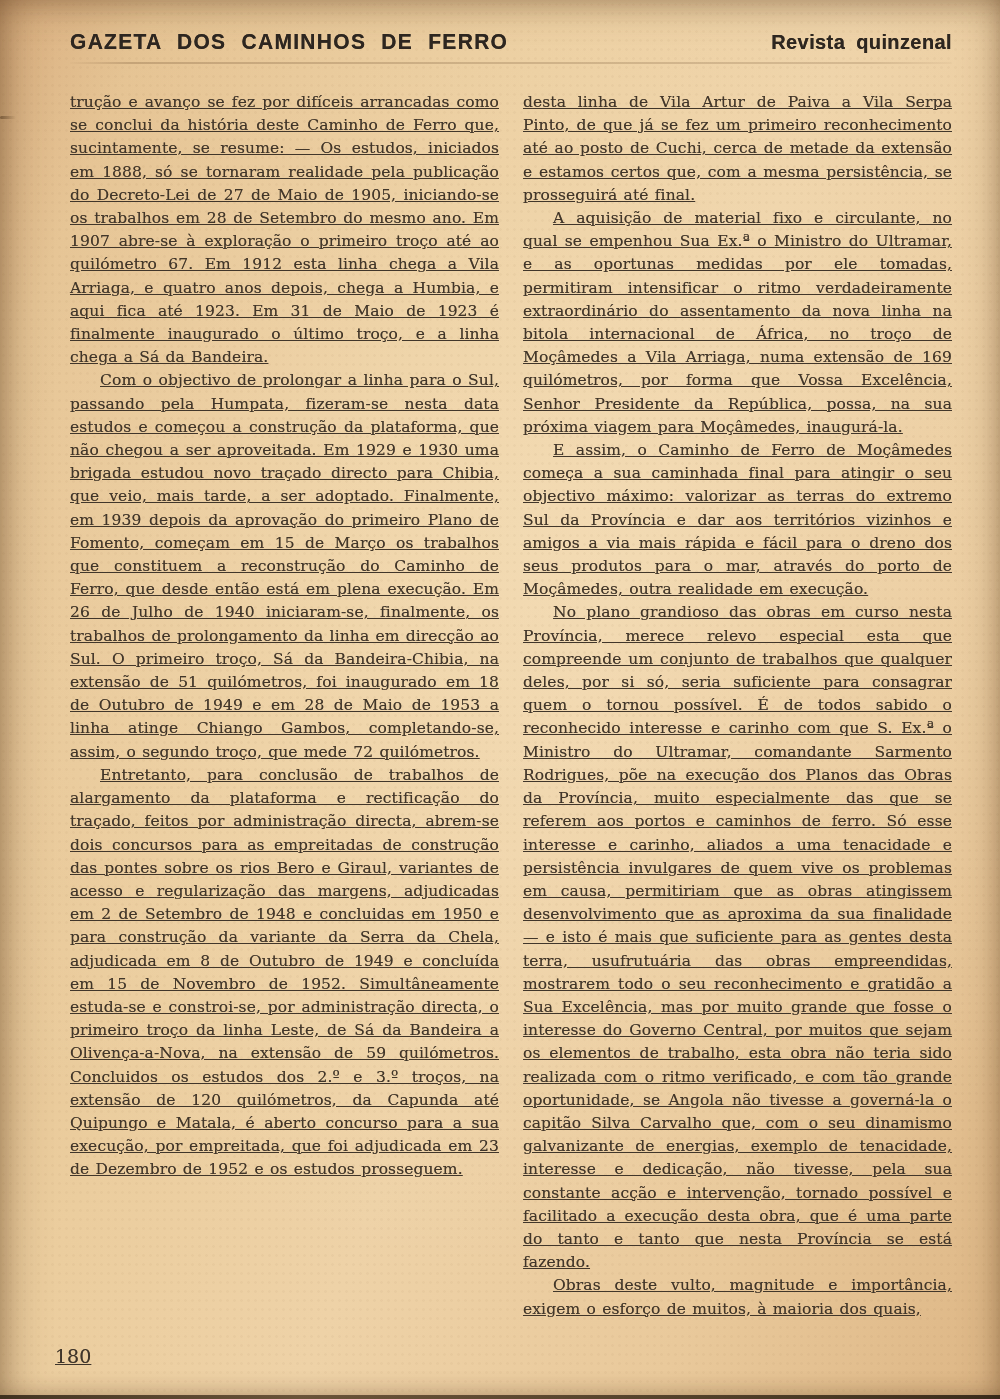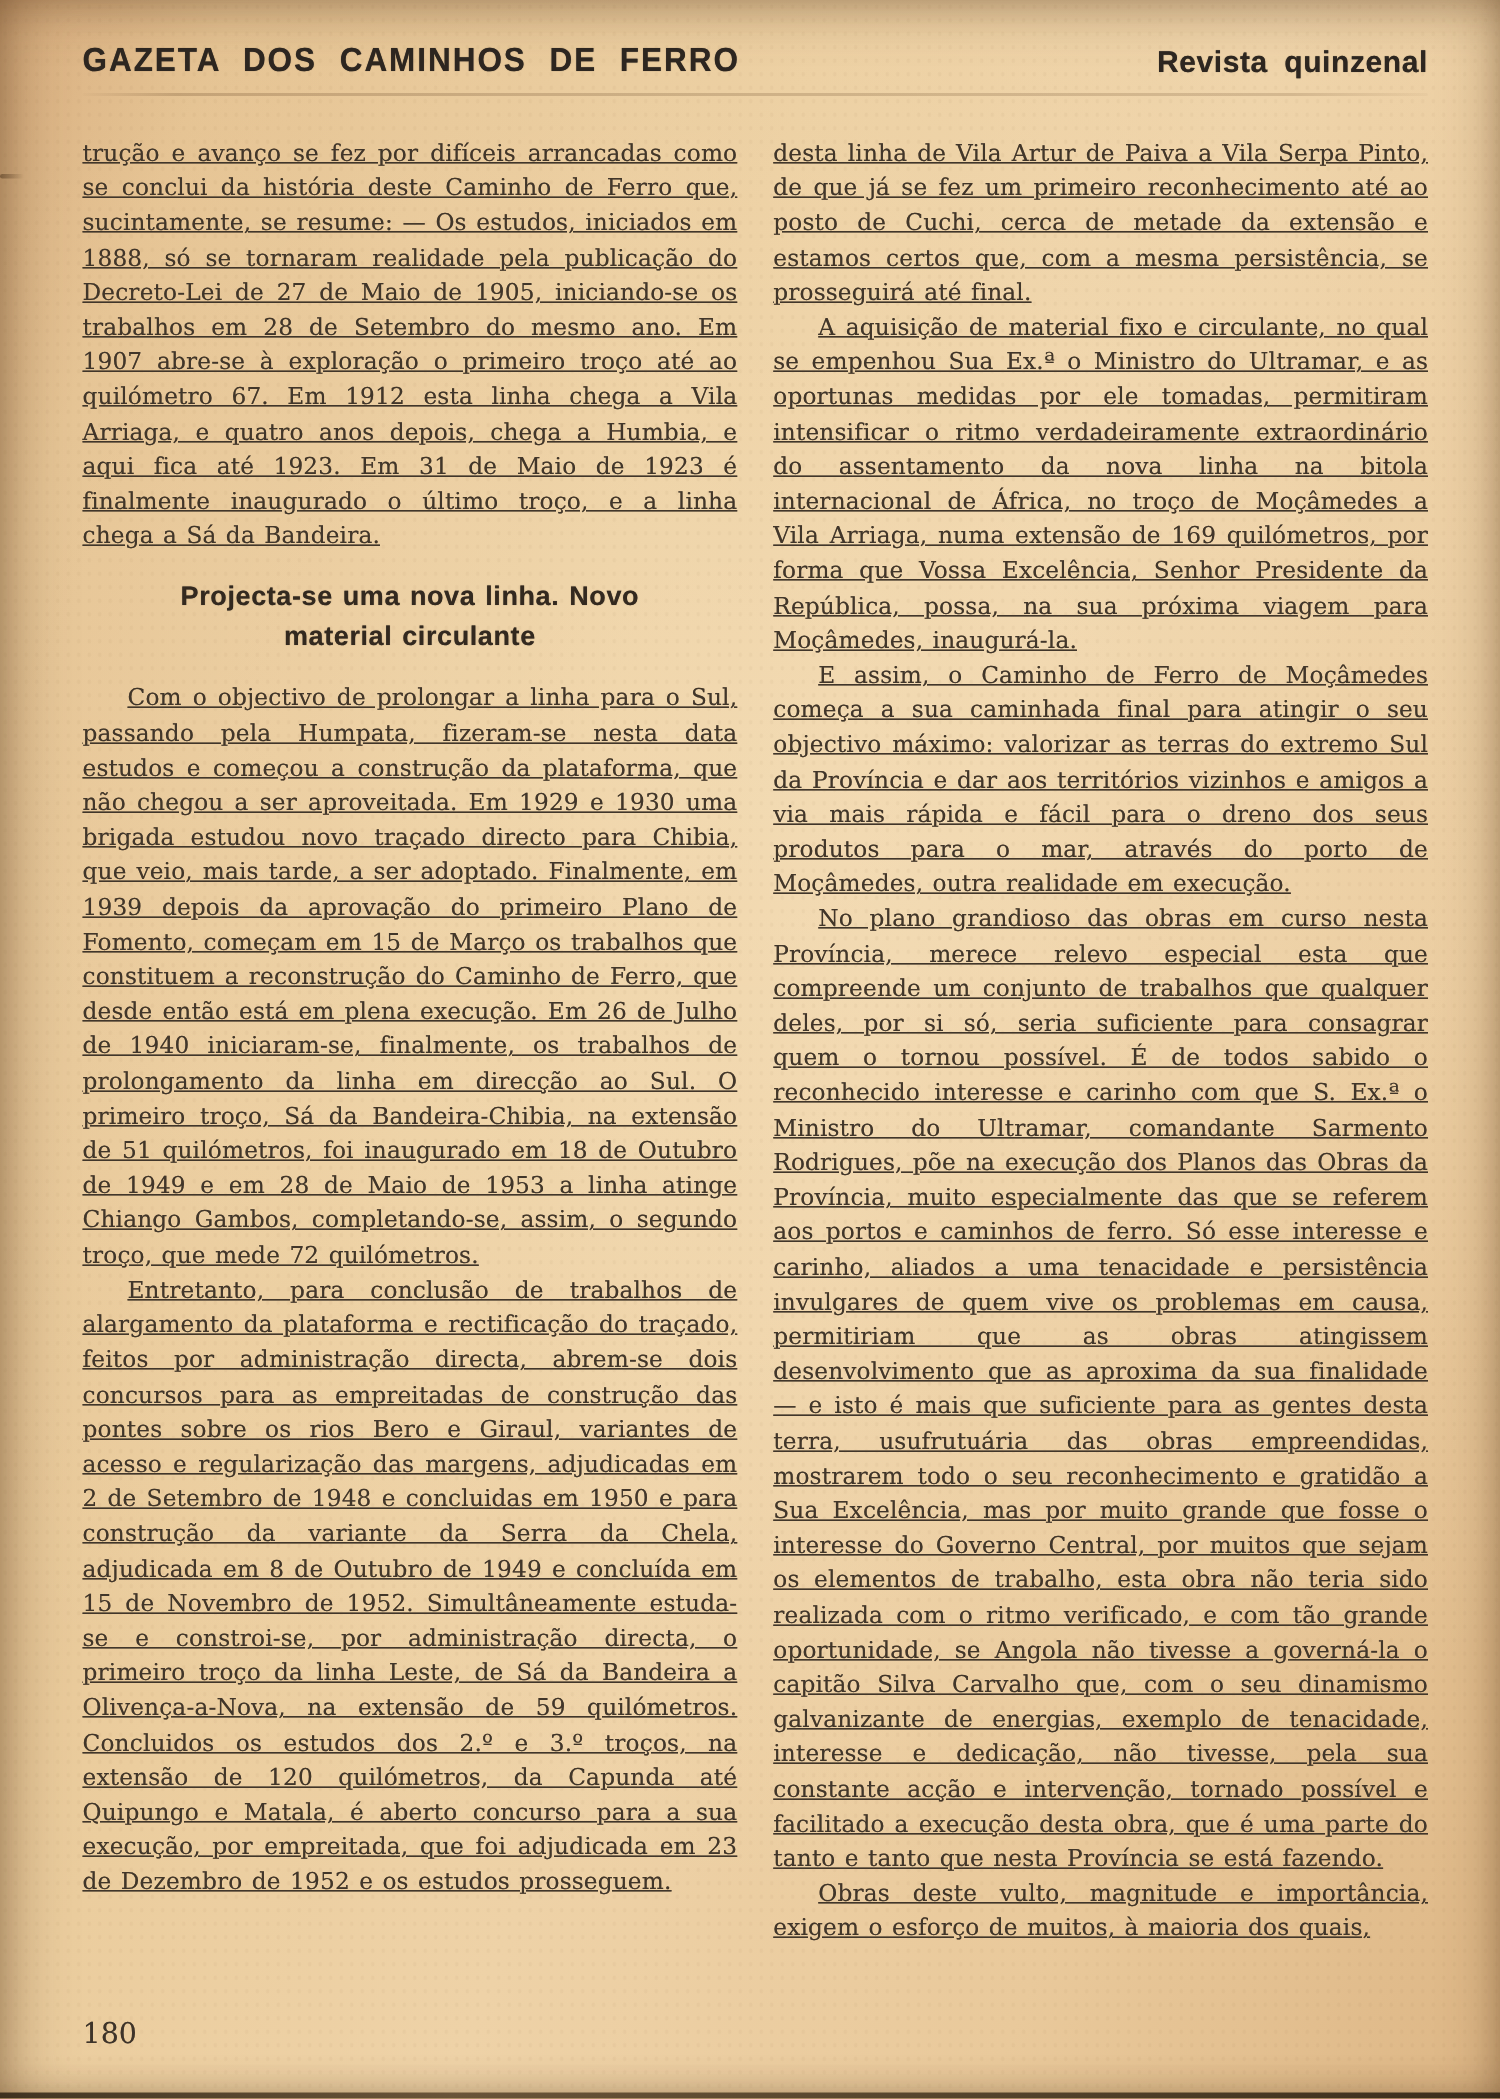--- a/index.html
+++ b/index.html
@@ -1,20 +1,20 @@
 <!DOCTYPE html>
 <html lang="pt"><head>
 <meta charset="utf-8">
 <style>
   html,body{margin:0;padding:0;background:#b9976b;}
   .page{
     position:relative;
     width:1000px;height:1399px;
     box-sizing:border-box;
-    padding:30px 48px 0 55px;
+    padding:30px 48px 0 70px;
     overflow:hidden;
     background:
       radial-gradient(120% 85% at 52% 38%, rgba(255,241,212,.30), rgba(255,241,212,0) 62%),
       linear-gradient(112deg,#d8ad7e 0%,#e4c190 10%,#ebcd9e 36%,#eed2a7 55%,#e9c99b 78%,#ddb685 100%);
     box-shadow:
       inset 26px 0 44px -24px rgba(92,60,30,.55),
       inset -22px 0 38px -24px rgba(92,60,30,.50),
       inset 0 28px 40px -28px rgba(92,60,30,.42),
       inset 0 -14px 26px -16px rgba(66,42,18,.38);
     font-kerning:normal;
@@ -76,44 +76,41 @@
     font-weight:bold;font-size:18px;line-height:27px;
     letter-spacing:.4px;color:#33291f;
     text-shadow:0 0 .5px rgba(51,41,31,.7);
   }
   .section-heading span{display:block;}
   .page-number{
     position:absolute;left:55px;bottom:32px;
     font-family:"DejaVu Serif","Liberation Serif",serif;
     font-size:19px;color:#3e342a;
     text-shadow:0 0 .4px rgba(62,48,32,.55);
+    text-decoration:underline;
   }
 </style>
 </head>
 <body>
 
 <div class="page">
   <div class="grain"></div>
   <div class="edge-mark"></div>
 
   <div class="header-row">
     <div class="masthead">GAZETA DOS CAMINHOS DE FERRO</div>
     <div class="issue-type">Revista quinzenal</div>
   </div>
   <div class="header-rule"></div>
 
   <main class="columns">
 
     <section class="col">
       <p class="noindent">trução e avanço se fez por difíceis arrancadas como se conclui da história deste Caminho de Ferro que, sucintamente, se resume: — Os estudos, iniciados em 1888, só se tornaram realidade pela publicação do Decreto-Lei de 27 de Maio de 1905, iniciando-se os trabalhos em 28 de Setembro do mesmo ano. Em 1907 abre-se à exploração o primeiro troço até ao quilómetro 67. Em 1912 esta linha chega a Vila Arriaga, e quatro anos depois, chega a Humbia, e aqui fica até 1923. Em 31 de Maio de 1923 é finalmente inaugurado o último troço, e a linha chega a Sá da Bandeira.</p>
 
-      <h2 class="section-heading">
-        <span>Projecta-se uma nova linha. Novo</span>
-        <span>material circulante</span>
-      </h2>
 
       <p>Com o objectivo de prolongar a linha para o Sul, passando pela Humpata, fizeram-se nesta data estudos e começou a construção da plataforma, que não chegou a ser aproveitada. Em 1929 e 1930 uma brigada estudou novo traçado directo para Chibia, que veio, mais tarde, a ser adoptado. Finalmente, em 1939 depois da aprovação do primeiro Plano de Fomento, começam em 15 de Março os trabalhos que constituem a reconstrução do Caminho de Ferro, que desde então está em plena execução. Em 26 de Julho de 1940 iniciaram-se, finalmente, os trabalhos de prolongamento da linha em direcção ao Sul. O primeiro troço, Sá da Bandeira-Chibia, na extensão de 51 quilómetros, foi inaugurado em 18 de Outubro de 1949 e em 28 de Maio de 1953 a linha atinge Chiango Gambos, completando-se, assim, o segundo troço, que mede 72 quilómetros.</p>
       <p>Entretanto, para conclusão de trabalhos de alargamento da plataforma e rectificação do traçado, feitos por administração directa, abrem-se dois concursos para as empreitadas de construção das pontes sobre os rios Bero e Giraul, variantes de acesso e regularização das margens, adjudicadas em 2 de Setembro de 1948 e concluidas em 1950 e para construção da variante da Serra da Chela, adjudicada em 8 de Outubro de 1949 e concluída em 15 de Novembro de 1952. Simultâneamente estuda-se e constroi-se, por administração directa, o primeiro troço da linha Leste, de Sá da Bandeira a Olivença-a-Nova, na extensão de 59 quilómetros. Concluidos os estudos dos 2.º e 3.º troços, na extensão de 120 quilómetros, da Capunda até Quipungo e Matala, é aberto concurso para a sua execução, por empreitada, que foi adjudicada em 23 de Dezembro de 1952 e os estudos prosseguem.</p>
     </section>
 
     <section class="col">
       <p class="noindent">desta linha de Vila Artur de Paiva a Vila Serpa Pinto, de que já se fez um primeiro reconhecimento até ao posto de Cuchi, cerca de metade da extensão e estamos certos que, com a mesma persistência, se prosseguirá até final.</p>
       <p>A aquisição de material fixo e circulante, no qual se empenhou Sua Ex.ª o Ministro do Ultramar, e as oportunas medidas por ele tomadas, permitiram intensificar o ritmo verdadeiramente extraordinário do assentamento da nova linha na bitola internacional de África, no troço de Moçâmedes a Vila Arriaga, numa extensão de 169 quilómetros, por forma que Vossa Excelência, Senhor Presidente da República, possa, na sua próxima viagem para Moçâmedes, inaugurá-la.</p>
       <p>E assim, o Caminho de Ferro de Moçâmedes começa a sua caminhada final para atingir o seu objectivo máximo: valorizar as terras do extremo Sul da Província e dar aos territórios vizinhos e amigos a via mais rápida e fácil para o dreno dos seus produtos para o mar, através do porto de Moçâmedes, outra realidade em execução.</p>
       <p>No plano grandioso das obras em curso nesta Província, merece relevo especial esta que compreende um conjunto de trabalhos que qualquer deles, por si só, seria suficiente para consagrar quem o tornou possível. É de todos sabido o reconhecido interesse e carinho com que S. Ex.ª o Ministro do Ultramar, comandante Sarmento Rodrigues, põe na execução dos Planos das Obras da Província, muito especialmente das que se referem aos portos e caminhos de ferro. Só esse interesse e carinho, aliados a uma tenacidade e persistência invulgares de quem vive os problemas em causa, permitiriam que as obras atingissem desenvolvimento que as aproxima da sua finalidade — e isto é mais que suficiente para as gentes desta terra, usufrutuária das obras empreendidas, mostrarem todo o seu reconhecimento e gratidão a Sua Excelência, mas por muito grande que fosse o interesse do Governo Central, por muitos que sejam os elementos de trabalho, esta obra não teria sido realizada com o ritmo verificado, e com tão grande oportunidade, se Angola não tivesse a governá-la o capitão Silva Carvalho que, com o seu dinamismo galvanizante de energias, exemplo de tenacidade, interesse e dedicação, não tivesse, pela sua constante acção e intervenção, tornado possível e facilitado a execução desta obra, que é uma parte do tanto e tanto que nesta Província se está fazendo.</p>

